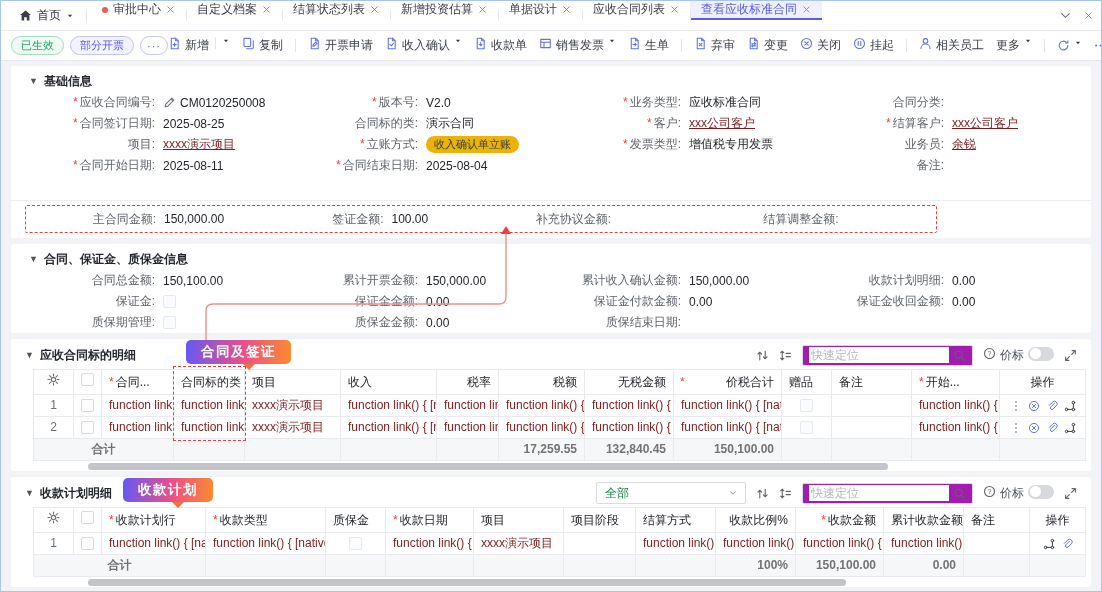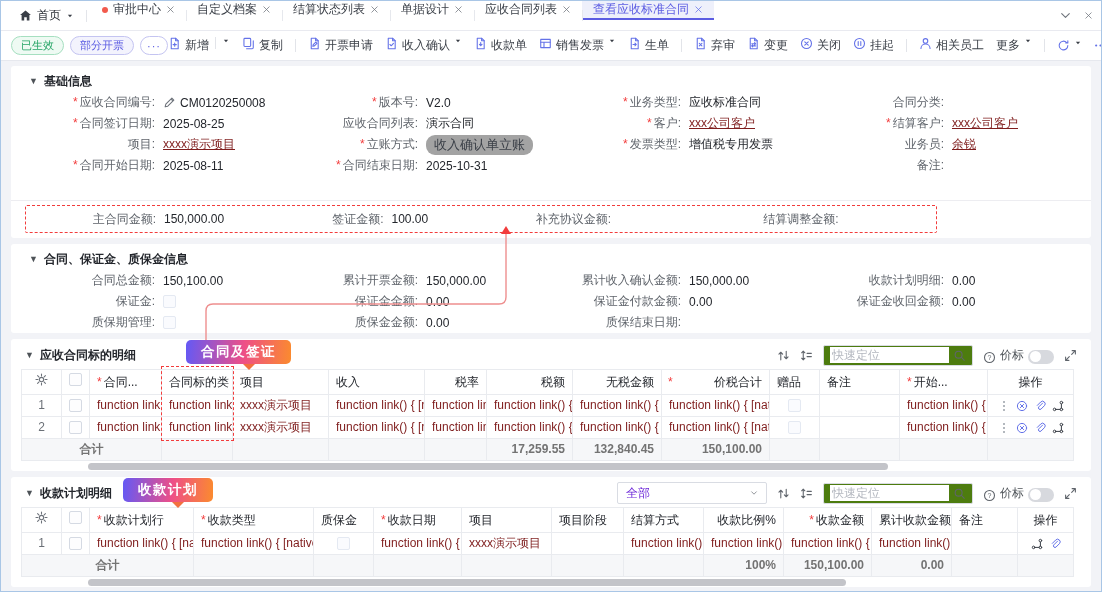--- a/index.html
+++ b/index.html
@@ -39,46 +39,46 @@
   .sec-title{display:flex;align-items:center;gap:6px;font-weight:bold;color:#23262c}
   .card .head-pad{padding:4px 18px 0;height:22px}
   .tri{font-size:9px;color:#4e5358;line-height:1}
 
   .fgrid{display:grid;grid-template-columns:repeat(4,1fr);padding:0 14px}
   .fcell{display:flex;align-items:center;height:21px;overflow:hidden}
   .flabel{flex:0 0 130px;text-align:right;color:#5f646b;padding-right:8px;white-space:nowrap;overflow:hidden}
   .star{color:#f23c3c;margin-right:2px}
   .fvalue{color:#23262c;white-space:nowrap;display:inline-flex;align-items:center;gap:4px}
   a.link{color:#7f1d1d;text-decoration:underline;cursor:pointer}
-  .tag{background:#a3a3a3;border-radius:9px;padding:1px 8px;font-size:13px;color:#3a3f47}
+  .tag{background:#eab308;border-radius:9px;padding:1px 8px;font-size:11px;color:#3a3f47}
   .cb{width:13px;height:13px;box-sizing:border-box;border:1px solid #d5dae3;border-radius:2px;background:#fdfdfe;display:inline-block;cursor:pointer}
   .cb.faint{border-color:#e4e9f2;background:#fafbfe}
 
   .amounts-wrap{border-top:1px solid #ededf1;margin-top:3px;padding:4px 14px 5px}
   .amounts-box{border:1px dashed #f23c3c;border-radius:2px;display:grid;grid-template-columns:repeat(4,1fr);padding:3px 0;margin-right:140px}
   .amounts-box .fcell{height:20px}
 
   .sec-head{display:flex;align-items:center;height:28px;padding:2px 14px 0;position:relative}
   .tools{margin-left:auto;display:flex;align-items:center;gap:10px}
   .tools .icn{color:#5f646b;cursor:pointer}
-  .searchbox{width:150px;height:21px;box-sizing:border-box;border:1px solid #d9dce3;border-radius:2px;display:flex;align-items:center;padding:0 6px;background:#4d7c0f;gap:4px}
+  .searchbox{width:171px;height:21px;box-sizing:border-box;border:1px solid #d9dce3;border-radius:2px;display:flex;align-items:center;padding:0 6px;background:#a21caf;gap:4px}
   .searchbox input{border:0;outline:0;flex:1;font-size:12px;min-width:0;font-family:inherit;color:#23262c}
   .searchbox input::placeholder{color:#b3b7bf}
-  .pricetoggle{display:inline-flex;align-items:flex-end;gap:4px;color:#4e5358}
+  .pricetoggle{display:inline-flex;align-items:flex-start;gap:4px;color:#4e5358}
   .toggle{width:26px;height:14px;border-radius:7px;background:#d7d9de;position:relative;cursor:pointer;display:inline-block}
   .toggle::after{content:'';position:absolute;left:1.5px;top:1.5px;width:11px;height:11px;border-radius:50%;background:#fff}
   .filter-select{width:150px;height:22px;box-sizing:border-box;border:1px solid #d9dce3;border-radius:2px;display:flex;align-items:center;padding:0 8px;gap:6px;background:#fff;cursor:pointer}
-  .filter-select .val{flex:1;color:#6d28d9}
+  .filter-select .val{flex:1;color:#15803d}
 
   .callout{position:absolute;top:1px;height:24px;display:inline-flex;align-items:center;padding:0 15px;border-radius:5px;color:#fff;font-size:13.5px;font-weight:bold;letter-spacing:1.5px;background:linear-gradient(95deg,#6459f5 0%,#ee4f87 55%,#fb8b2e 100%);z-index:7;white-space:nowrap}
   .callout::after{content:'';position:absolute;bottom:-6px;left:50%;margin-left:4px;border:6px solid transparent;border-top-color:#f2703f;border-bottom:0}
   .callout1{left:175px}
   .callout2{left:112px}
 
-  .table-wrap{margin:0 10px;position:relative}
+  .table-wrap{margin:0 22px;position:relative}
   table{border-collapse:collapse;table-layout:fixed;width:1052px;background:#fff}
   th,td{border:1px solid #e9ebef;padding:0 7px;height:21px;line-height:21px;overflow:hidden;white-space:nowrap;font-weight:normal;text-align:left;box-sizing:border-box}
   thead th{height:24px;line-height:24px;color:#23262c;font-weight:500}
   .al-right{text-align:right}.al-center{text-align:center}
   .rownum{color:#6b7077;text-align:center}
   td.cbcell,th.cbcell{text-align:center}
   td.cbcell .cb{vertical-align:middle}
   tr.total td{background:#f6f7f9;font-weight:bold;color:#737373}
   .ops{display:flex;gap:6px;align-items:center;justify-content:center;height:21px}
   .ops .icn{width:12px;height:12px;cursor:pointer}
@@ -131,20 +131,28 @@
         </div>
         <div class="tab">
           <span>结算状态列表</span>
           <span class="icn sm gray">
             <svg viewBox="0 0 12 12" fill="none" stroke="currentColor" stroke-width="1" stroke-linecap="round" stroke-linejoin="round">
               <path d="M2.4 2.4 9.6 9.6M9.6 2.4 2.4 9.6"></path>
             </svg>
           </span>
         </div>
         <div class="tab">
+          <span>新增投资估算</span>
+          <span class="icn sm gray">
+            <svg viewBox="0 0 12 12" fill="none" stroke="currentColor" stroke-width="1" stroke-linecap="round" stroke-linejoin="round">
+              <path d="M2.4 2.4 9.6 9.6M9.6 2.4 2.4 9.6"></path>
+            </svg>
+          </span>
+        </div>
+        <div class="tab">
           <span>单据设计</span>
           <span class="icn sm gray">
             <svg viewBox="0 0 12 12" fill="none" stroke="currentColor" stroke-width="1" stroke-linecap="round" stroke-linejoin="round">
               <path d="M2.4 2.4 9.6 9.6M9.6 2.4 2.4 9.6"></path>
             </svg>
           </span>
         </div>
         <div class="tab">
           <span>应收合同列表</span>
           <span class="icn sm gray">
@@ -376,21 +384,21 @@
           </div>
           <div class="fcell">
             <span class="flabel">合同分类:</span>
             <span class="fvalue"></span>
           </div>
           <div class="fcell">
             <span class="flabel"><span class="star">*</span>合同签订日期:</span>
             <span class="fvalue">2025-08-25</span>
           </div>
           <div class="fcell">
-            <span class="flabel">应收合同列表:</span>
+            <span class="flabel">合同标的类:</span>
             <span class="fvalue">演示合同</span>
           </div>
           <div class="fcell">
             <span class="flabel"><span class="star">*</span>客户:</span>
             <span class="fvalue">
               <a class="link">xxx公司客户</a>
             </span>
           </div>
           <div class="fcell">
             <span class="flabel"><span class="star">*</span>结算客户:</span>
@@ -419,21 +427,21 @@
             <span class="fvalue">
               <a class="link">余锐</a>
             </span>
           </div>
           <div class="fcell">
             <span class="flabel"><span class="star">*</span>合同开始日期:</span>
             <span class="fvalue">2025-08-11</span>
           </div>
           <div class="fcell">
             <span class="flabel"><span class="star">*</span>合同结束日期:</span>
-            <span class="fvalue">2025-10-31</span>
+            <span class="fvalue">2025-08-04</span>
           </div>
           <div class="fcell"></div>
           <div class="fcell">
             <span class="flabel">备注:</span>
             <span class="fvalue"></span>
           </div>
           <div class="fcell"></div>
           <div class="fcell"></div>
           <div class="fcell"></div>
         </div>

